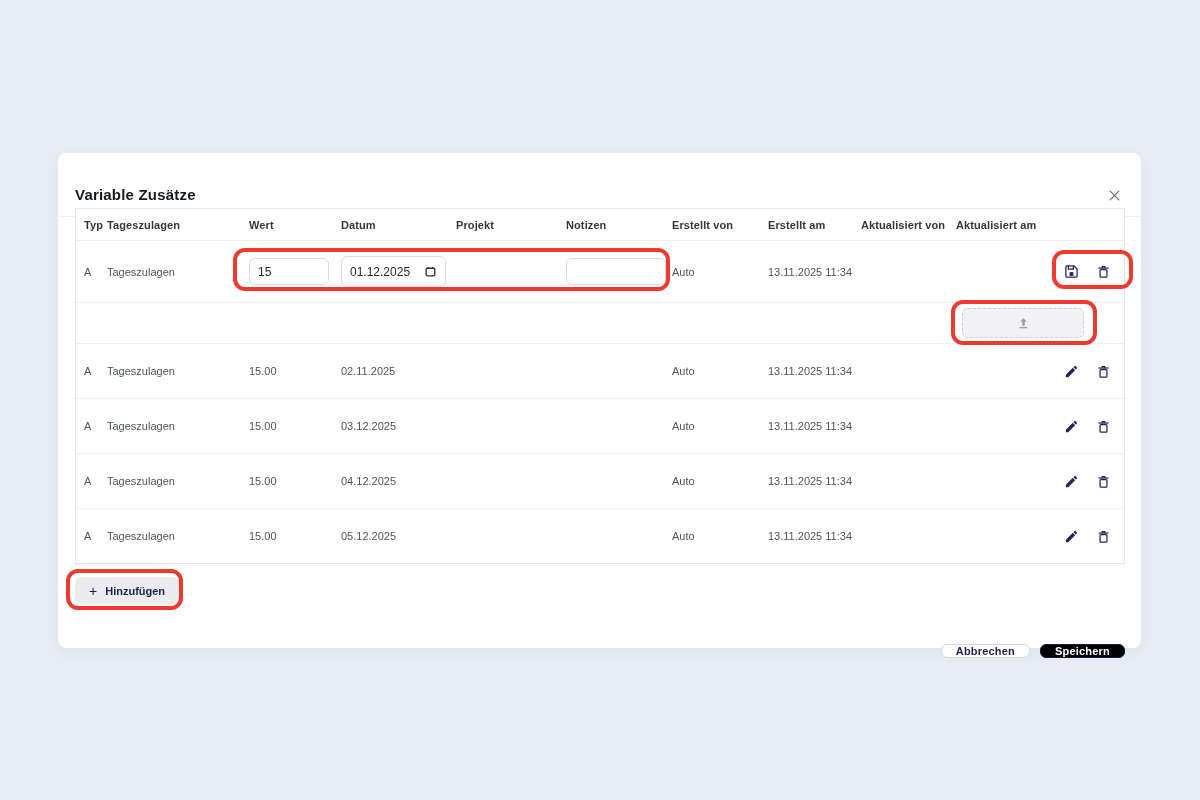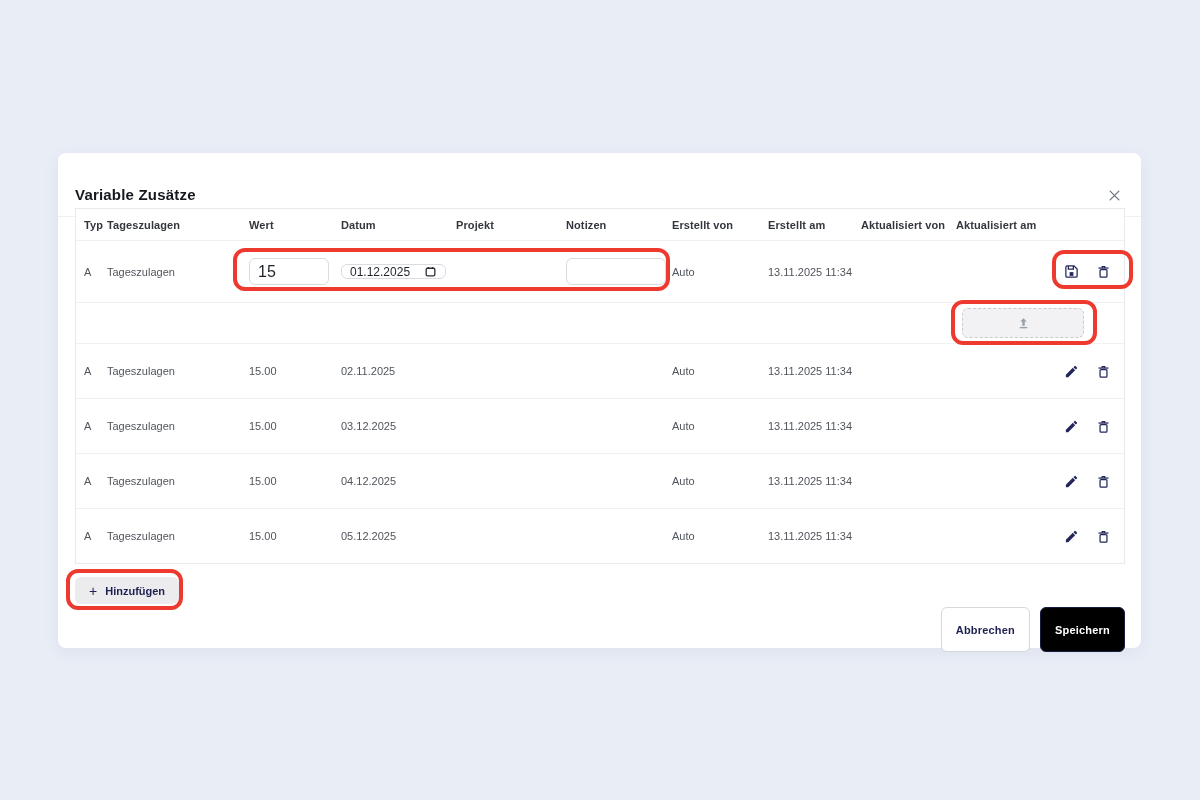--- a/index.html
+++ b/index.html
@@ -55,26 +55,26 @@
   .td { font-size:11px; color:#505archive;} 
   .td { font-size:11px; color:#50555c; }
   .row-edit  { height:62px; }
   .row-upload{ height:41px; position:relative; }
   .row-data  { height:55px; }
 
   
   .txt-input {
     height:27px; border:1px solid #d8dbe0; border-radius:6px;
     font-family:"Liberation Sans", sans-serif;
-    font-size:16px; color:#1f2329; padding:0 8px; background:#fff; outline:none;
+    font-size:12px; color:#1f2329; padding:0 8px; background:#fff; outline:none;
   }
   .input-wert { width:80px; }
   .input-notizen { width:100px; }
   .date-input {
-    width:105px; height:15px; border:1px solid #d8dbe0; border-radius:6px;
+    width:105px; height:31px; border:1px solid #d8dbe0; border-radius:6px;
     display:flex; align-items:center; justify-content:space-between;
     padding:0 8px; font-size:12px; color:#1f2329; background:#fff; cursor:text;
   }
   .date-input svg { width:13px; height:13px; color:#2a2d33; }
 
   
   .actions { display:flex; justify-content:flex-end; gap:14px; padding-right:12px; }
   .icon-btn {
     width:18px; height:18px; border:none; background:transparent; padding:0;
     color:#23265a; cursor:pointer; display:flex; align-items:center; justify-content:center;
@@ -100,24 +100,24 @@
     font-family:"Liberation Sans", sans-serif;
     font-size:11px; font-weight:bold; color:#1d2150;
     display:flex; align-items:center; gap:8px; cursor:pointer;
   }
   .add-btn .plus { font-size:14px; font-weight:400; line-height:1; }
   .footer-actions {
     position:absolute; right:16px; top:454px;
     display:flex; gap:10px;
   }
   .btn {
-    height:45px; min-width:82px; padding:0 14px;
+    height:14px; min-width:82px; padding:0 14px;
     border-radius:6px; font-family:"Liberation Sans", sans-serif;
     font-size:11px; font-weight:bold; cursor:pointer;
-    display:flex; align-items:center; justify-content:center; letter-spacing:.2px;
+    display:flex; align-items:center; justify-content:center; letter-spacing:.2px;margin-top:37px;
   }
   .btn-cancel { background:#fff; border:1px solid #d5d8dd; color:#1d2150; }
   .btn-save   { background:#000000; border:1px solid #181b44; color:#ffffff; }
 
   
   .annotation {
     position:absolute; border:4px solid #ee3a2e; border-radius:12px;
     pointer-events:none; background:transparent;
   }
   .ann-inputs  { left:233px; top:248px; width:437px; height:43px; }

